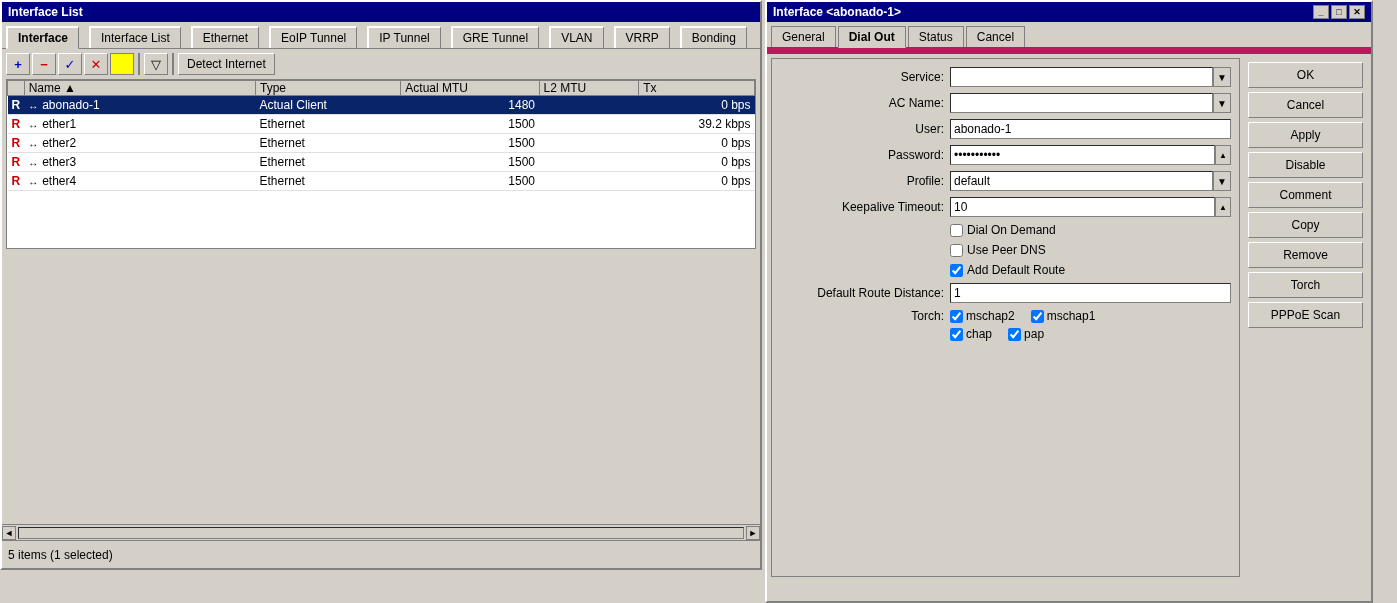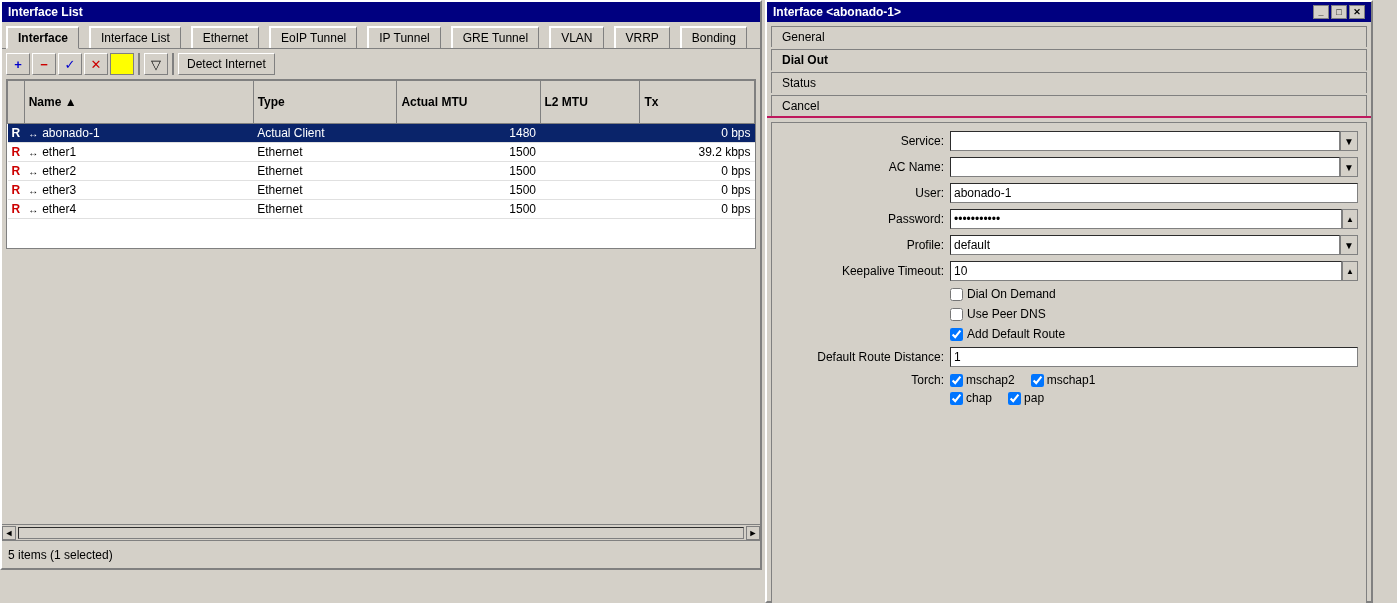--- a/index.html
+++ b/index.html
@@ -83,23 +83,23 @@
       margin: 0 4px;
       border: 1px solid #808080;
       background: white;
       height: 170px;
       overflow-y: auto;
     }
     table { width: 100%; border-collapse: collapse; }
     thead tr { background: #d4d0c8; }
     thead th {
       border: 1px solid #808080;
-      padding: 14px 4px;
+      padding: 0 4px;
       text-align: left;
-      font-weight: bold;
+      font-weight: normal;
       white-space: nowrap;
       background: #d4d0c8;
       margin-top: 39px;
     }
     tbody tr { background: white; }
     tbody tr.selected { background: #0a246a; color: white; }
     tbody td {
       border-bottom: 1px solid #e0e0e0;
       padding: 2px 4px;
       white-space: nowrap;
@@ -400,21 +400,21 @@
 <div class="window-detail">
   <div class="detail-titlebar">
     <span>Interface &lt;abonado-1&gt;</span>
     <div class="title-controls">
       <div class="title-btn">_</div>
       <div class="title-btn">□</div>
       <div class="title-btn">✕</div>
     </div>
   </div>
 
-  <div class="detail-tabs" style="border-bottom:2px solid #be185d;flex-direction:column;">
+  <div class="detail-tabs" style="border-bottom:7px solid #be185d;">
     <div class="detail-tab">General</div>
     <div class="detail-tab active">Dial Out</div>
     <div class="detail-tab">Status</div>
     <div class="detail-tab">Cancel</div>
   </div>
 
   <div style="display:flex; margin:4px; gap:4px; height:calc(100% - 80px);">
 
     <div style="flex:1; border:1px solid #808080; background:#d4d0c8; padding:8px; overflow-y:auto;">
 
@@ -505,15 +505,26 @@
           </div>
           <div class="allow-item">
             <input type="checkbox" checked="" id="chk-pap" style="">
             <label for="chk-pap">pap</label>
           </div>
         </div>
       </div>
 
     </div>
 
+    <div class="right-buttons">
+      <button class="right-btn">OK</button>
+      <button class="right-btn">Cancel</button>
+      <button class="right-btn">Apply</button>
+      <button class="right-btn">Disable</button>
+      <button class="right-btn">Comment</button>
+      <button class="right-btn">Copy</button>
+      <button class="right-btn">Remove</button>
+      <button class="right-btn">Torch</button>
+      <button class="right-btn">PPPoE Scan</button>
+    </div>
   </div>
 
 </div>
 
 </body></html>

